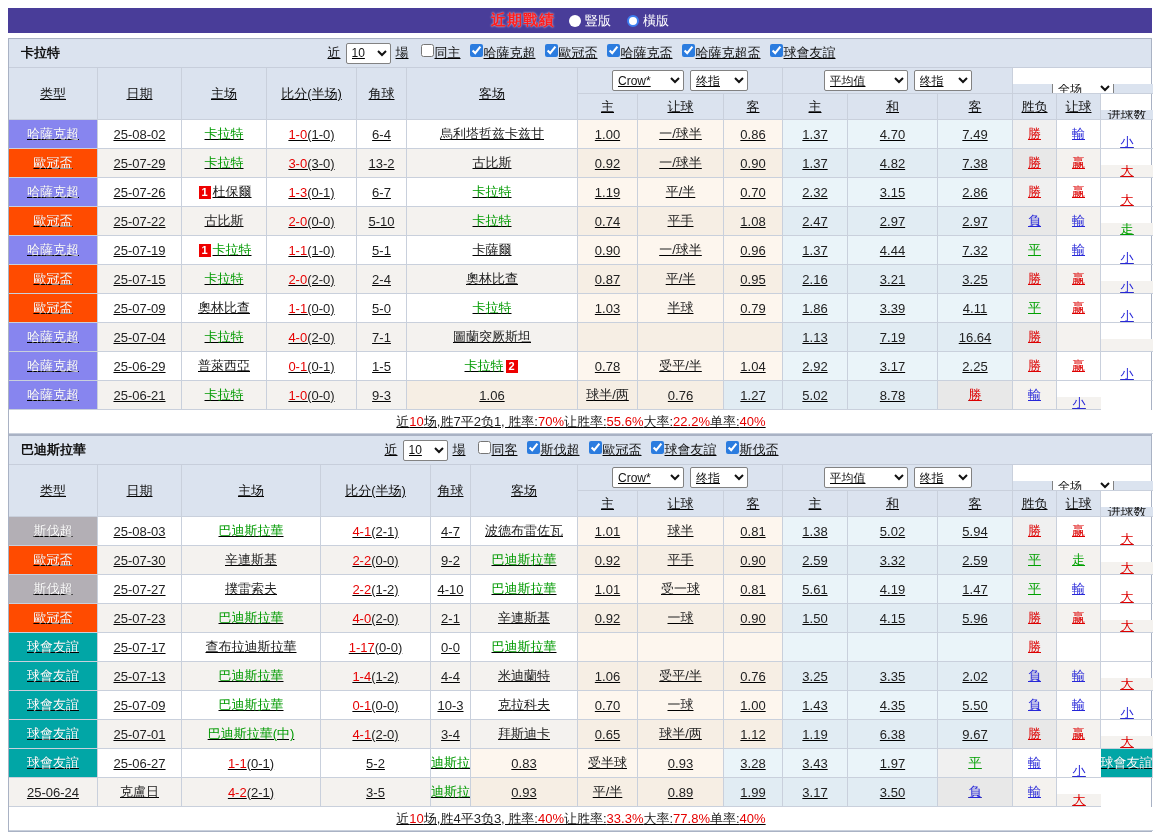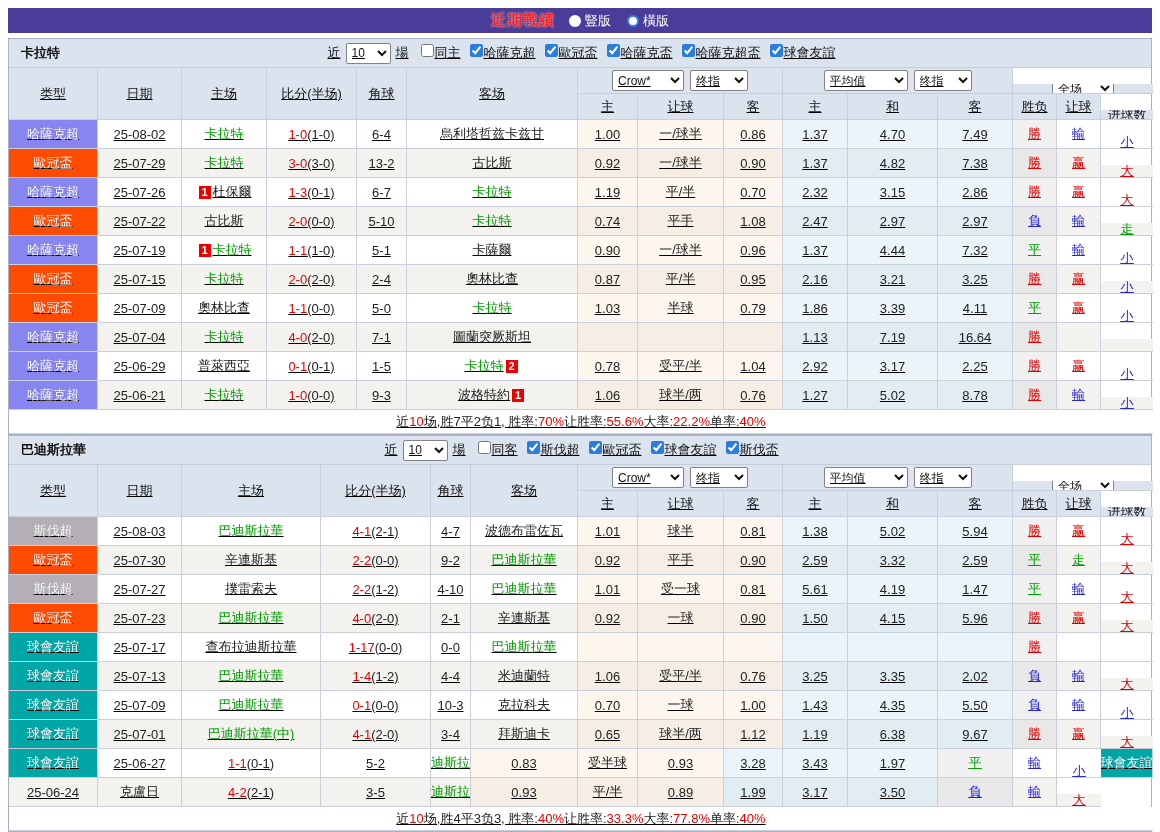--- a/index.html
+++ b/index.html
@@ -373,23 +373,20 @@
           <div class="cell badge" style="background: rgb(135, 133, 239);">哈薩克超</div>
           <div class="cell e-plain">25-06-21</div>
           <div class="cell e-plain">
             <span><span class="green">卡拉特</span></span>
           </div>
           <div class="cell e-plain">
             <span class="score-main">1-0</span>
             <span class="score-half">(0-0)</span>
           </div>
           <div class="cell e-plain">9-3</div>
-          <div class="cell e-plain">
-            <span><span>波格特約</span><span class="card">1</span></span>
-          </div>
           <div class="cell c-crow e-crow">1.06</div>
           <div class="cell c-crow e-crow">球半/两</div>
           <div class="cell c-crow e-crow">0.76</div>
           <div class="cell c-avg e-avg">1.27</div>
           <div class="cell c-avg e-avg">5.02</div>
           <div class="cell c-avg e-avg">8.78</div>
           <div class="cell c-wl e-wl">
             <span class="res res-red">勝</span>
           </div>
           <div class="cell e-plain">

